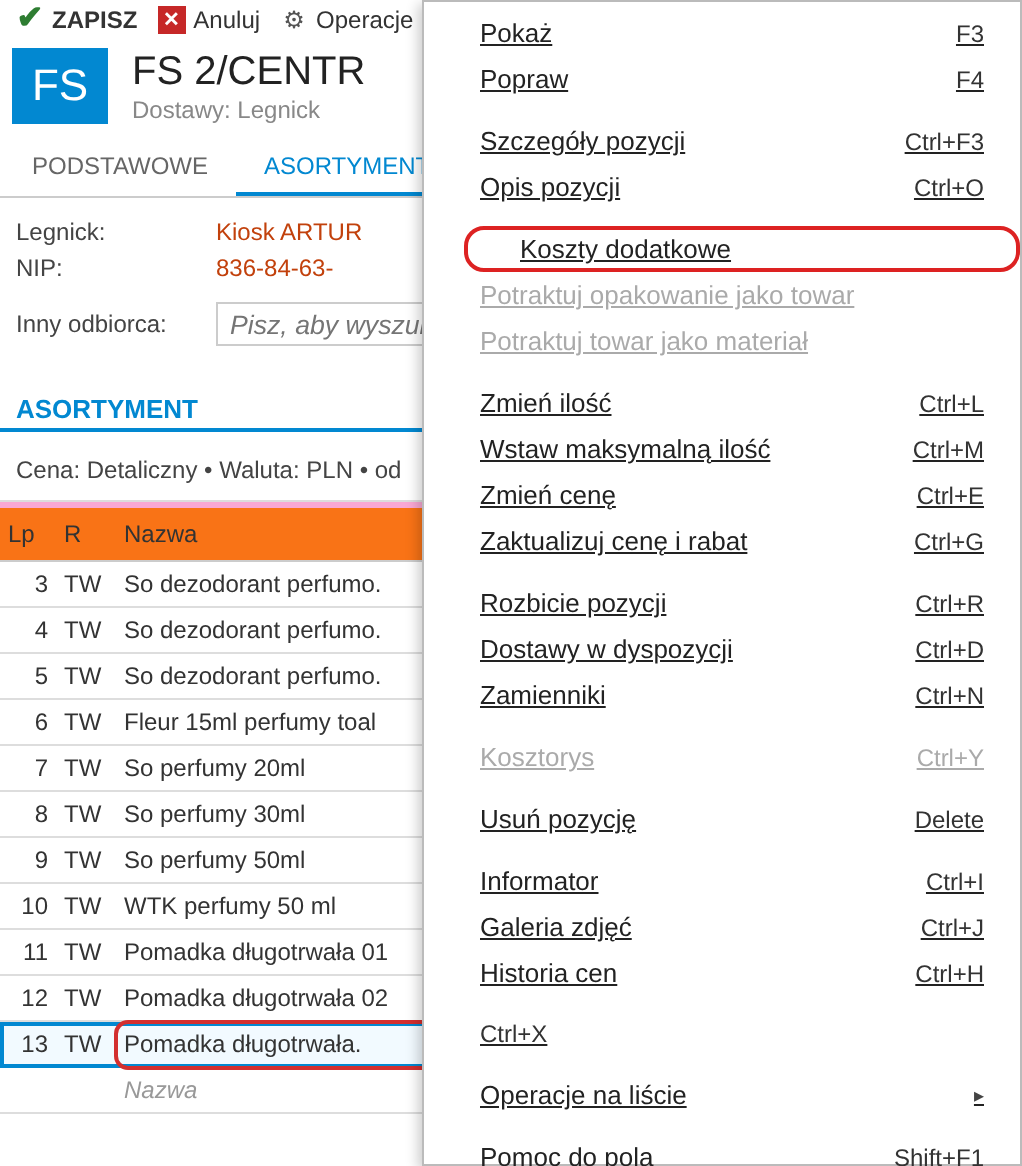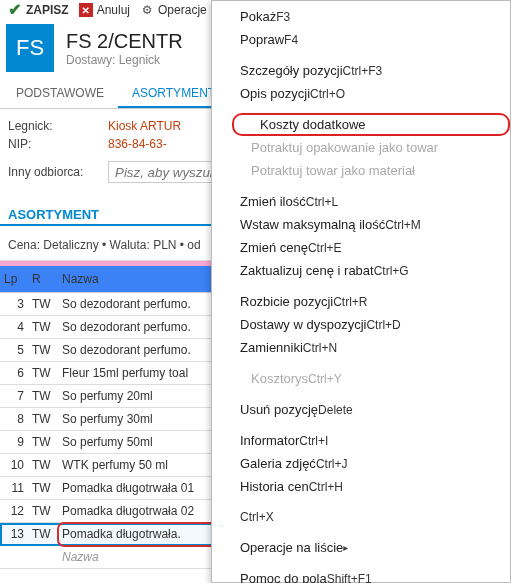--- a/index.html
+++ b/index.html
@@ -7,55 +7,55 @@
 
   .toolbar { display: flex; align-items: center; gap: 2px; padding: 0 4px; height: 20px; background: #fff; }
   .tb-btn { display: flex; align-items: center; gap: 4px; font-size: 12px; color: #333; padding: 0 4px; }
   .tb-btn.save { color: #333; font-weight: bold; }
   .icon-sq { width: 14px; height: 14px; display: inline-flex; align-items: center; justify-content: center; }
   .icon-save { color: #2e7d32; font-size: 16px; line-height: 14px; }
   .icon-cancel { background: #c62828; color: #fff; font-size: 10px; font-weight: bold; }
   .icon-ops { color:#555; }
 
   .doc-header { display: flex; align-items: center; gap: 12px; padding: 4px 6px 8px 6px; }
-  .doc-badge { width: 48px; height: 48px; background: #0288d1; color: #fff; font-size: 22px; font-weight: 300; display: flex; align-items: center; justify-content: center; }
+  .doc-badge { width: 48px; height: 38px; background: #0288d1; color: #fff; font-size: 22px; font-weight: 300; display: flex; align-items: center; justify-content: center; }
   .doc-title-block { display: flex; flex-direction: column; }
   .doc-title { font-size: 20px; font-weight: 300; color: #222; }
   .doc-sub { font-size: 12px; color: #888; }
 
   .tabs { display: flex; border-bottom: 1px solid #ccc; padding: 0 2px; }
   .tab { padding: 6px 14px; font-size: 12px; color: #666; cursor: pointer; }
   .tab.active { color: #0288d1; border-bottom: 2px solid #0288d1; font-weight: 500; }
 
   .form-area { padding: 10px 8px 6px 8px; }
   .form-row { display: flex; align-items: center; margin-bottom: 4px; font-size: 12px; }
   .form-label { width: 100px; color: #444; }
   .form-value { color: #c2410c; }
   .form-input { flex: 1; border: 1px solid #ccc; padding: 2px 6px; color: #aaa; font-style: italic; height: 22px; }
 
   .section-h { color: #0288d1; font-weight: 600; font-size: 13px; padding: 8px 8px 2px 8px; border-bottom: 2px solid #0288d1; margin: 6px 0 4px 0; }
   .info-line { font-size: 12px; color: #444; padding: 8px 8px; border-bottom: 1px solid #ddd; }
 
   table.grid { width: 100%; border-collapse: collapse; font-size: 12px; }
-  table.grid th { background: #3b82f6; border-top: 5px solid #f9a8d4; border-bottom: 1px solid #ccc; padding: 6px 4px; font-weight: 400; color: #333; text-align: left; }
+  table.grid th { background: #f97316; border-top: 3px solid #f9a8d4; border-bottom: 1px solid #ccc; padding: 6px 4px; font-weight: 400; color: #333; text-align: left; }
   table.grid td { border-bottom: 1px solid #ddd; padding: 4px; white-space: nowrap; overflow: hidden; text-overflow: ellipsis; }
   table.grid td.num { text-align: right; }
   .col-lp { width: 28px; text-align: right; }
   .col-r { width: 30px; }
   .col-name { max-width: 150px; }
 
   .row-hl-blue { outline: 2px solid #0288d1; outline-offset: -2px; background: #f2faff; }
   .cell-highlight { position: relative; outline: 2px solid #d32f2f; outline-offset: -1px; border-radius: 6px; }
   .help-indicator { position:absolute; right:-2px; top:50%; transform:translateY(-50%); width:14px; height:14px; background:#0288d1; color:#fff; font-size:10px; font-weight:bold; display:flex; align-items:center; justify-content:center; }
   .new-row td { color:#999; font-style: italic; }
 
   
   .ctx-menu { position: absolute; top: 0; right: 0; width: 300px; height: 583px; background: #fff; border: 1px solid #bbb; box-shadow: -2px 2px 6px rgba(0,0,0,0.2); padding: 4px 0; display:flex; flex-direction:column; }
-  .ctx-item { display: flex; align-items: center; padding: 4px 18px 4px 28px; font-size: 13px; color: #222; cursor: default; }
-  .ctx-item.disabled { color: #aaa; margin-left: 11px; }
+  .ctx-item { display: flex; justify-content: space-between; align-items: center; padding: 4px 18px 4px 28px; font-size: 13px; color: #222; cursor: default; text-decoration: underline; }
+  .ctx-item.disabled { color: #aaa; }
   .ctx-item .shortcut { color: #333; font-size: 12px; }
   .ctx-item.disabled .shortcut { color:#aaa; }
   .ctx-sep { height: 1px; background: #ddd; margin: 4px 0; }
   .ctx-item.hl { outline: 2px solid #d22; outline-offset: -2px; border-radius: 10px; margin-left: 20px; }
   .ctx-item .submenu-arrow { font-size:10px; color:#444; }
 </style>
 </head>
 <body>
 
 <div class="toolbar">

